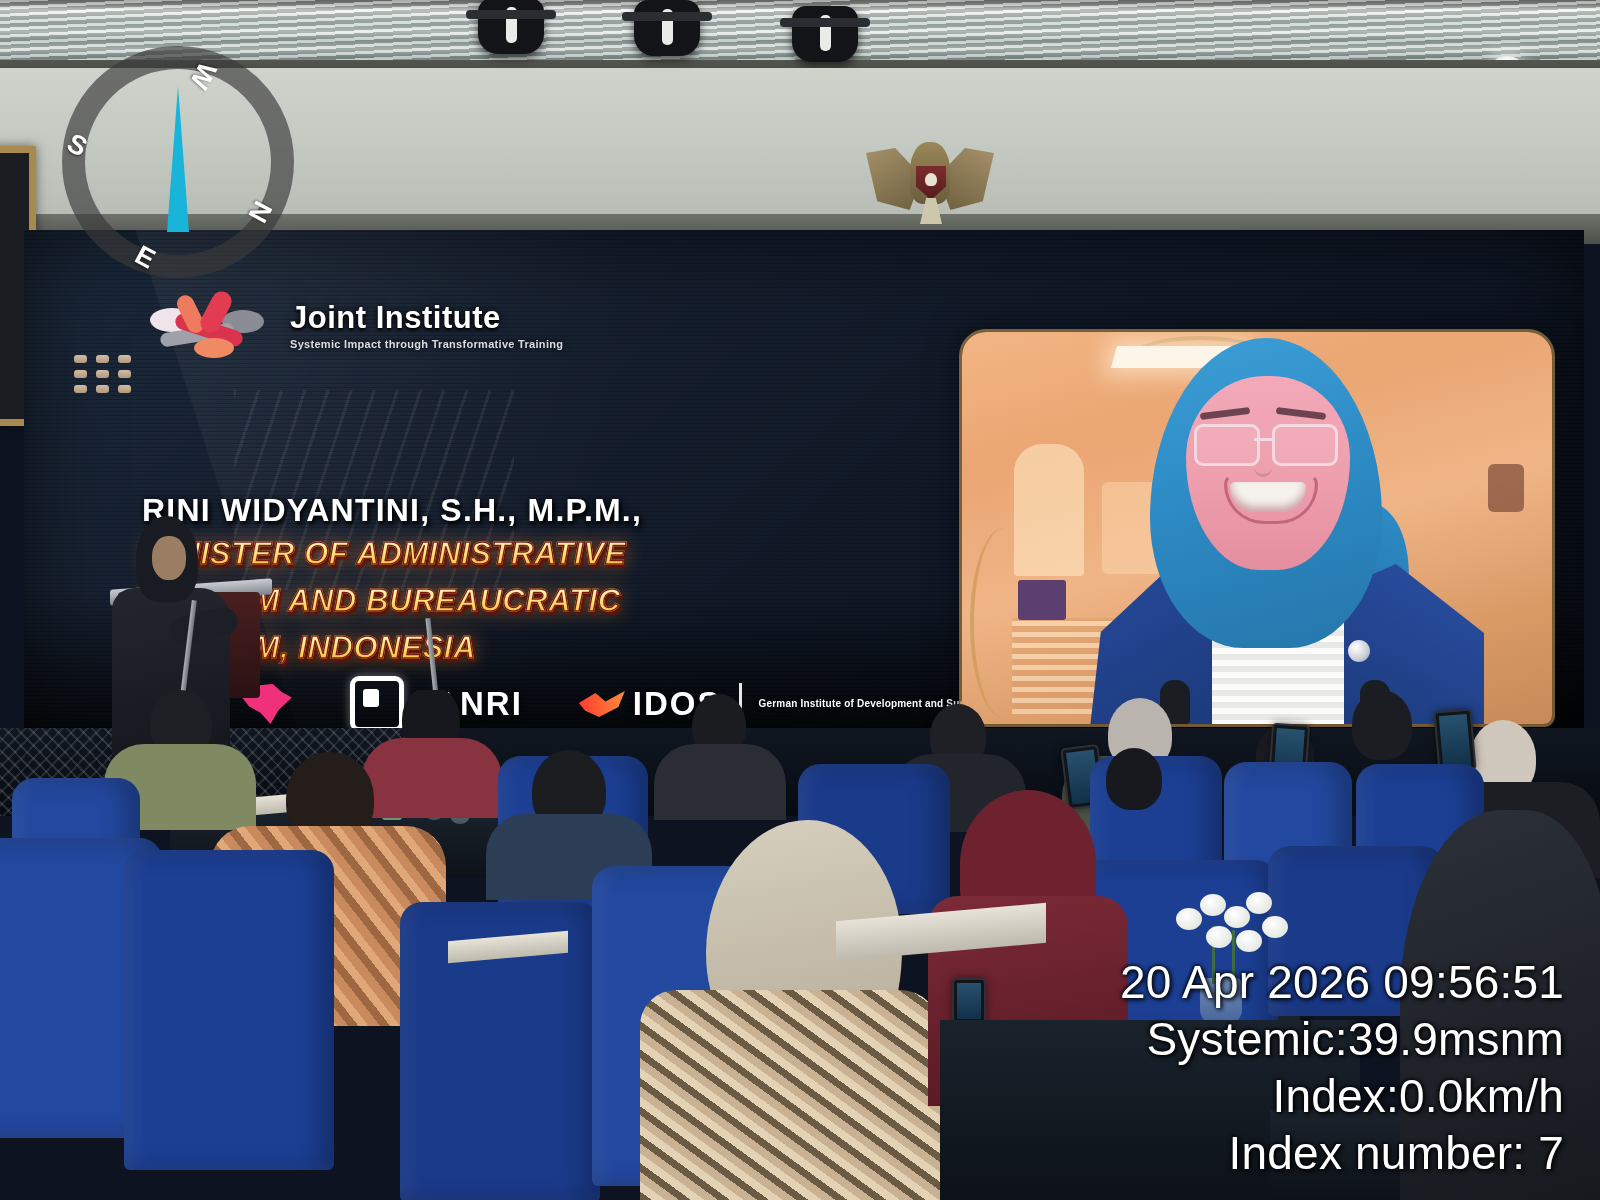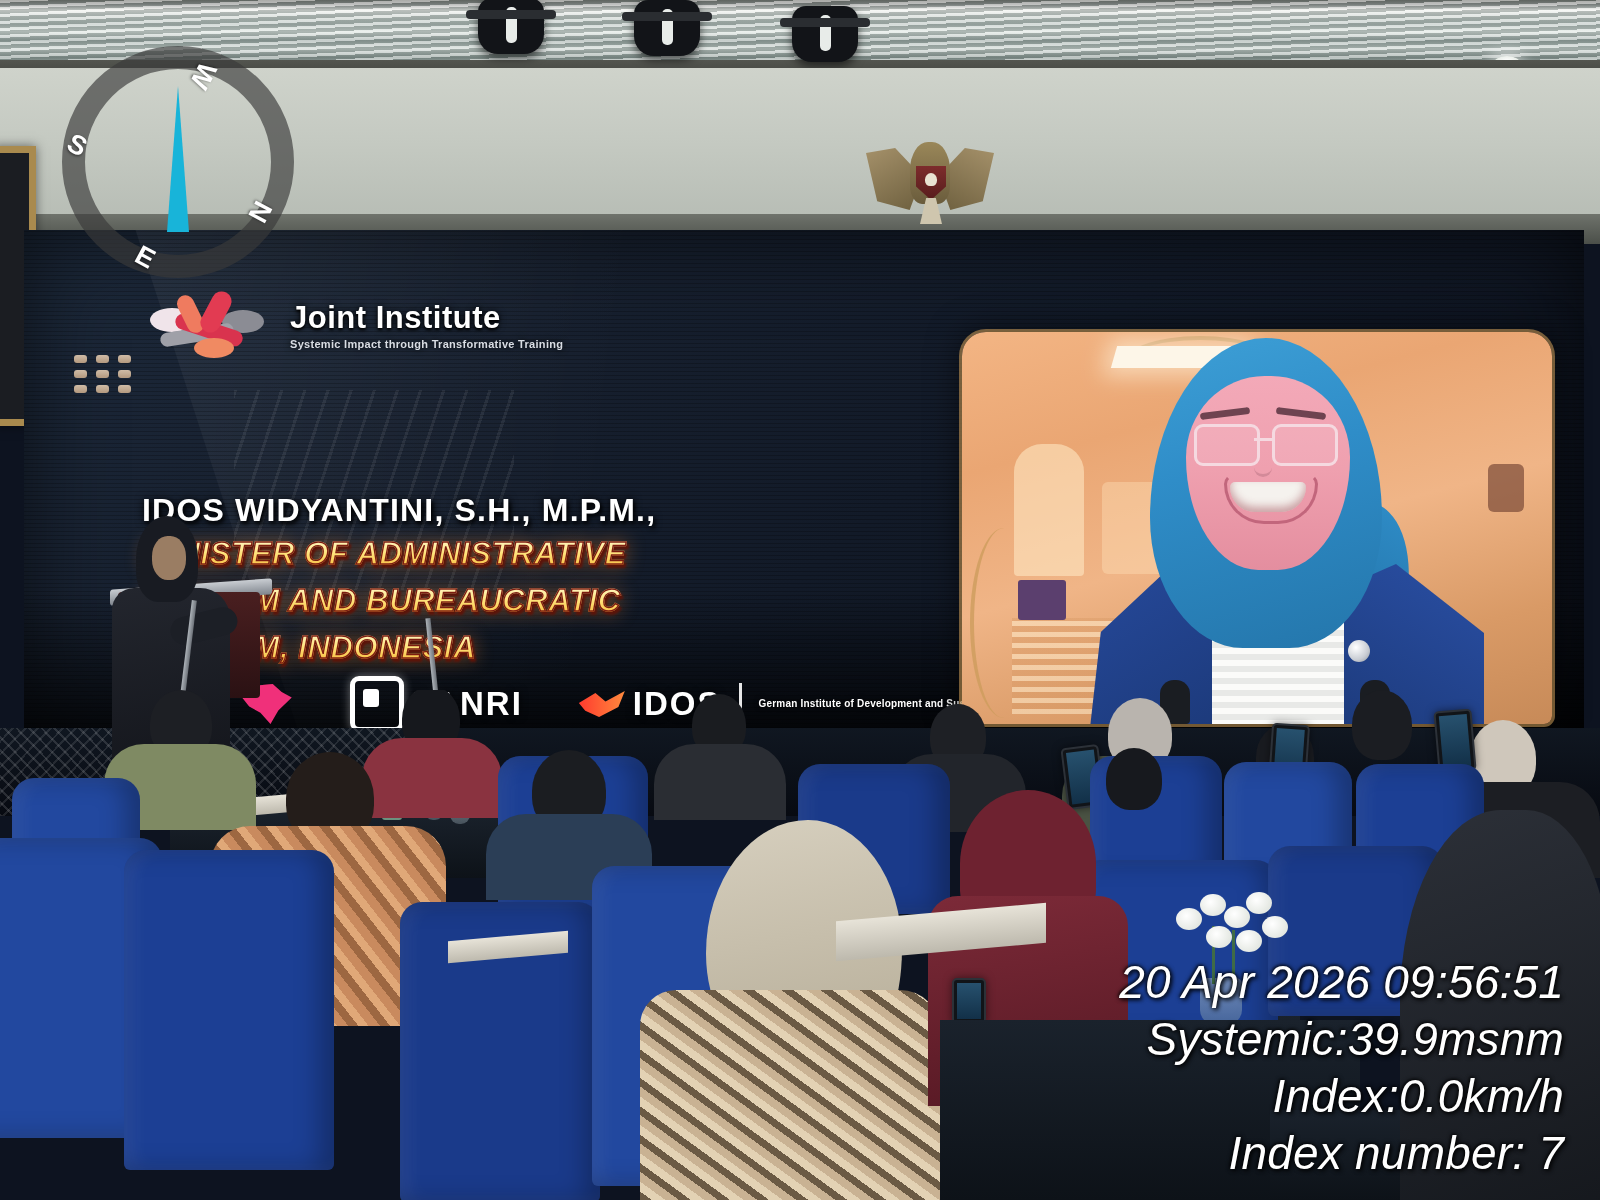--- a/index.html
+++ b/index.html
@@ -234,21 +234,21 @@
   .compass{position:absolute;left:62px;top:46px;width:232px;height:232px;}
   .c-ring{position:absolute;inset:0;border-radius:50%;border:23px solid rgba(58,58,58,.66);}
   .c-lab{position:absolute;color:#fff;font-size:27px;font-weight:bold;
     text-shadow:0 1px 3px rgba(0,0,0,.6);}
   .needle{position:absolute;left:50%;top:40px;margin-left:-11px;width:22px;height:146px;
     background:#18b4d9;clip-path:polygon(50% 0,100% 100%,0 100%);}
 
   .gps{position:absolute;right:36px;bottom:18px;text-align:right;color:#fff;
     font-size:46px;line-height:1.24;letter-spacing:.2px;
     text-shadow:0 0 5px rgba(0,0,0,.85),2px 2px 4px rgba(0,0,0,.8),-1px -1px 3px rgba(0,0,0,.6);}
-  .gps .ln{white-space:nowrap;font-style:italic;}
+  .gps .ln{white-space:nowrap;}
 </style>
 </head>
 <body>
 
 <div id="stage">
 
   <div class="ceiling">
     <div class="ceil-slats"></div>
   </div>
   <div class="downlight" style="left:1494px;top:56px;"></div>
@@ -299,21 +299,21 @@
       <i></i>
       <i></i>
       <i></i>
       <i></i>
       <i></i>
       <i></i>
       <i></i>
   </div>
 
   <div class="headline">
-    <div class="hl-name">IDOS WIDYANTINI, S.H., M.P.M.,</div>
+    <div class="hl-name">RINI WIDYANTINI, S.H., M.P.M.,</div>
     <div class="hl-role">MINISTER OF ADMINISTRATIVE</div>
     <div class="hl-role">REFORM AND BUREAUCRATIC</div>
     <div class="hl-role">REFORM, INDONESIA</div>
   </div>
 
   <div class="sponsors">
     <div class="sp">
       <div class="sp-africa"></div>
     </div>
     <div class="sp">

